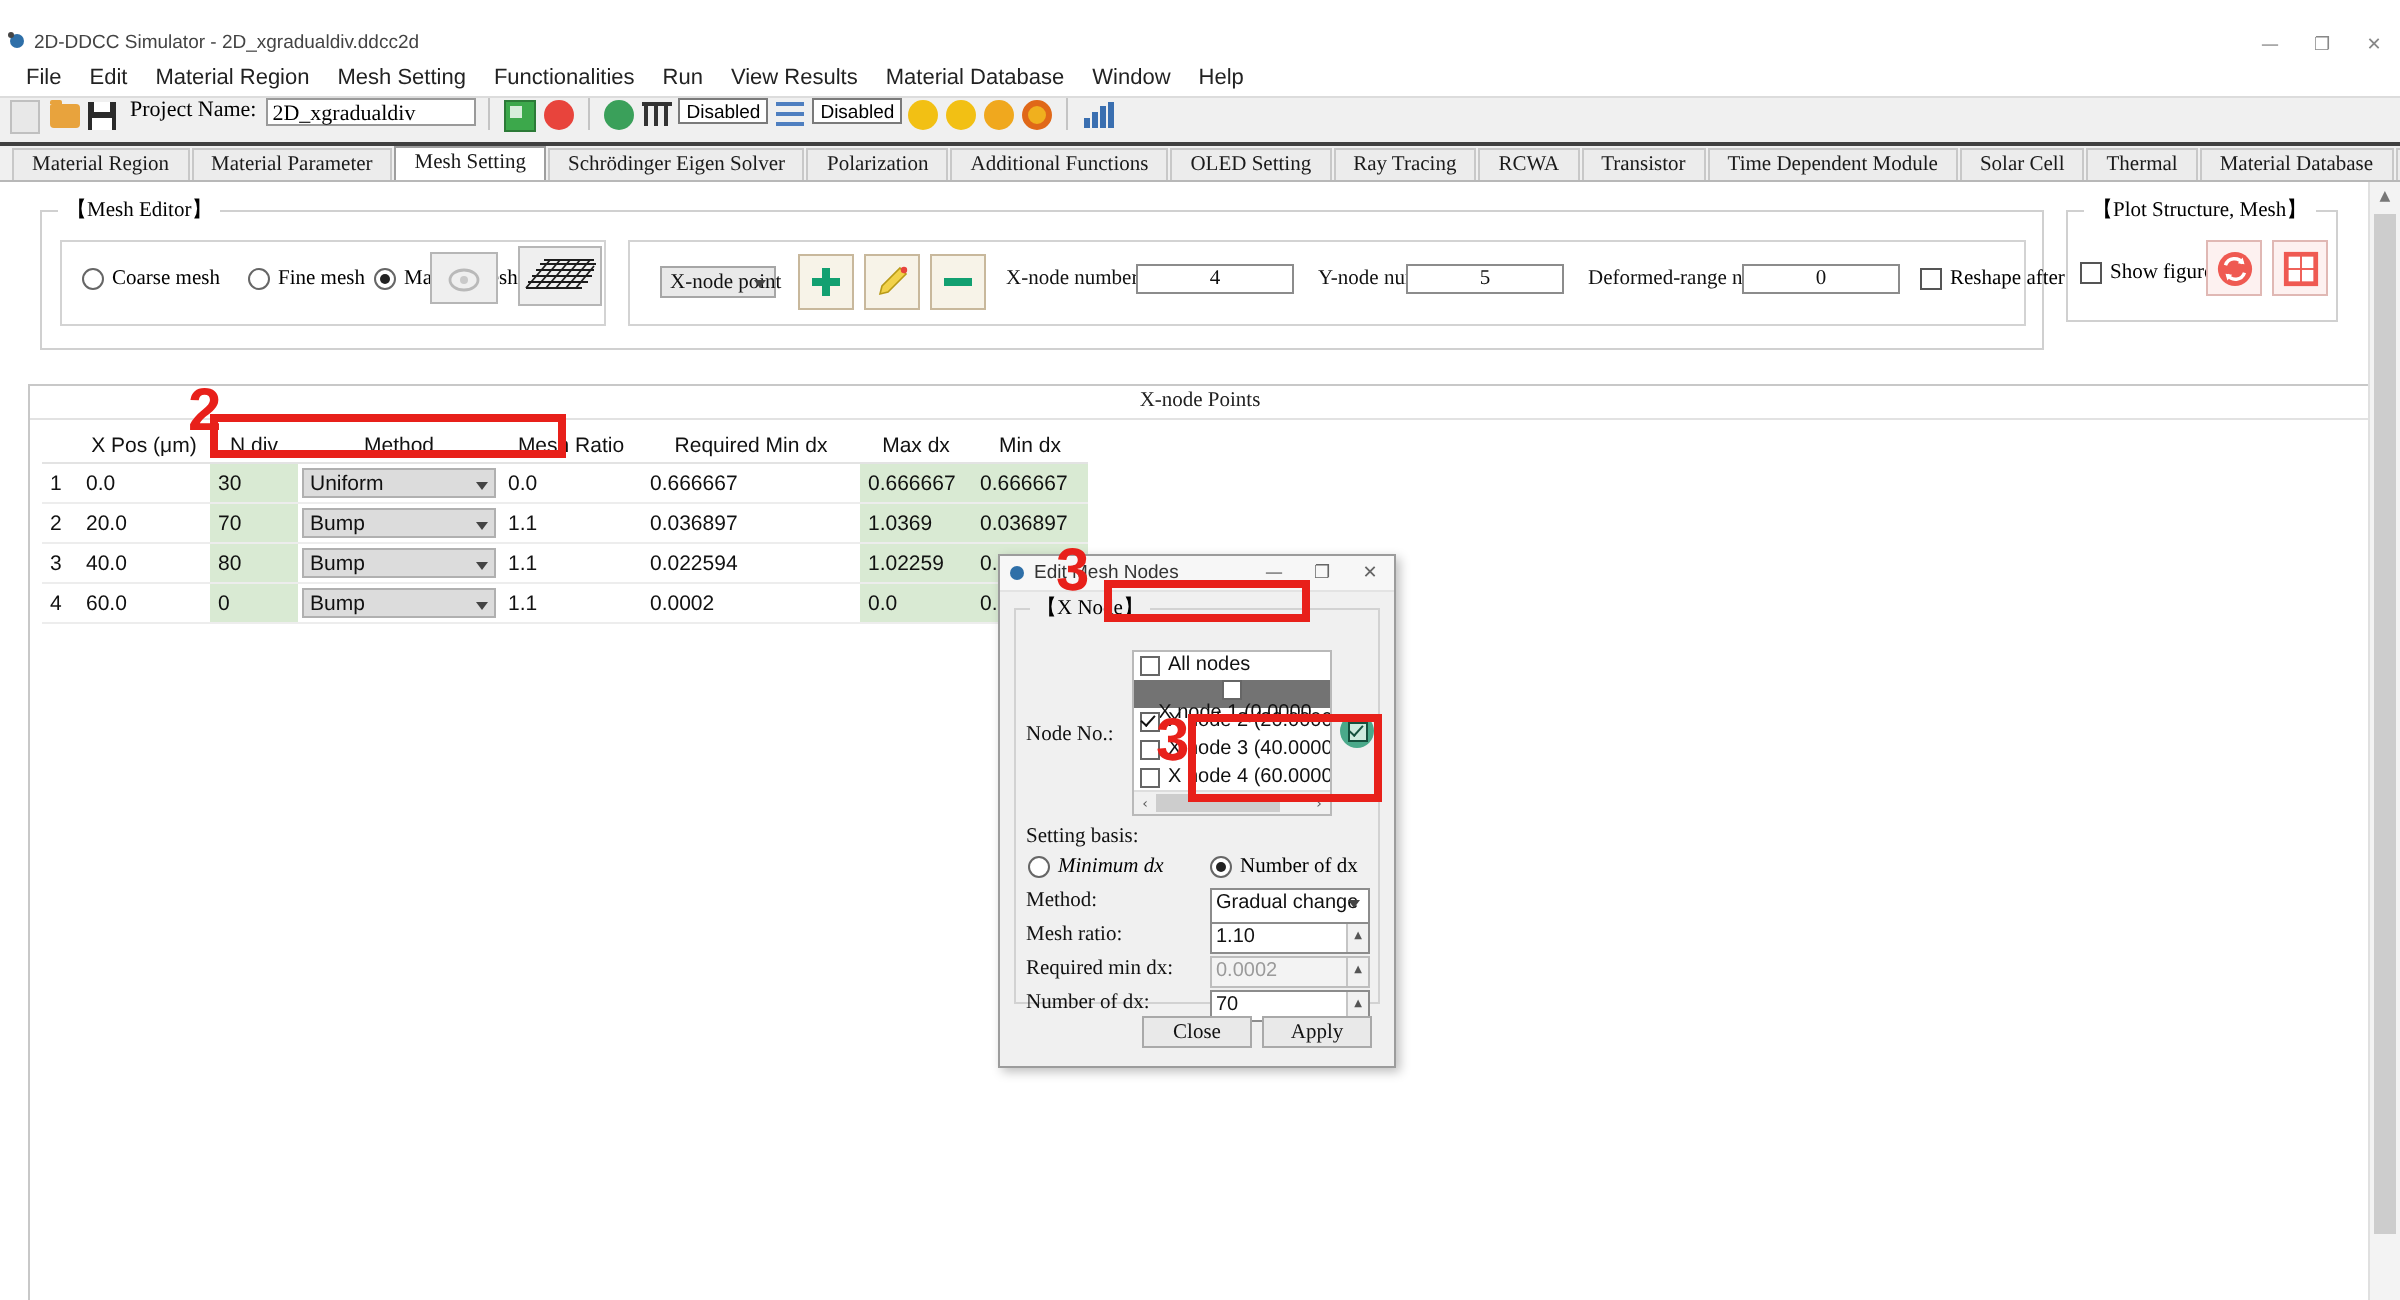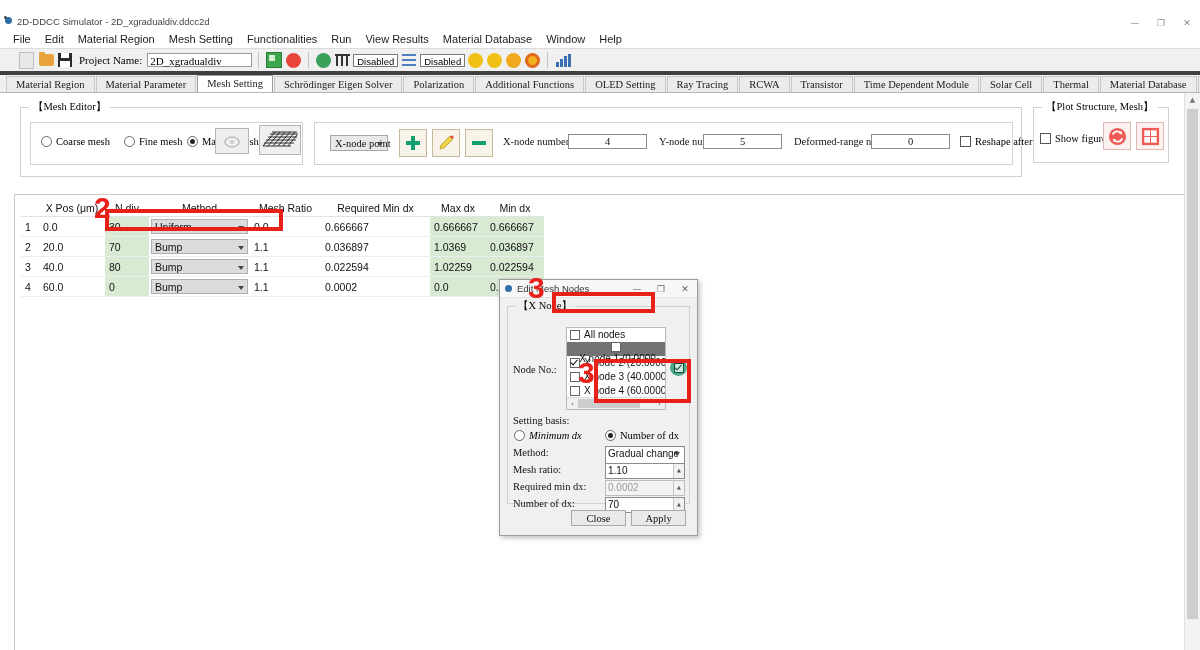--- a/index.html
+++ b/index.html
@@ -36,22 +36,22 @@
   
   .menubar{
     height:18px;background:#ffffff;display:flex;align-items:center;
     font-family:"Liberation Sans", sans-serif;font-size:11px;color:#222;
     padding-left:6px;
   }
   .menubar span{padding:0 7px;line-height:18px;cursor:default;}
   
   .toolbar{
     height:22px;background:#f0f0f0;border-top:1px solid #dcdcdc;
-    border-bottom:4px solid #404040;
-    display:flex;align-items:center;padding-left:17px;gap:2px;
+    border-bottom:2px solid #404040;
+    display:flex;padding-left:3px;gap:2px;
   }
   .tb-sep{width:1px;height:16px;background:#c4c4c4;margin:0 4px;}
   .tb-label{
     font-family:"Liberation Serif", serif;font-size:11px;margin:0 3px 0 4px;
     white-space:nowrap;
   }
   .tb-input{
     width:105px;height:14px;border:1px solid #9a9a9a;background:#fff;
     font-family:"Liberation Serif", serif;font-size:11px;
     padding:0 2px;line-height:14px;box-sizing:border-box;
@@ -449,20 +449,21 @@
         <rect x="1" y="1" width="18" height="18" fill="#ef5a52"></rect>
         <rect x="3.5" y="3.5" width="6" height="6" fill="#fff"></rect>
         <rect x="10.5" y="3.5" width="6" height="6" fill="#fff"></rect>
         <rect x="3.5" y="10.5" width="6" height="6" fill="#fff"></rect>
         <rect x="10.5" y="10.5" width="6" height="6" fill="#fff"></rect>
       </svg>
     </div>
   </div>
 
   <div class="tbl-wrap">
+    <div class="tbl-cap">X-node Points</div>
     <table class="mesh">
       <thead>
         <tr>
           <th class="rown"></th>
           <th style="width:58px">X Pos (μm)</th>
           <th style="width:36px">N div</th>
           <th style="width:93px">Method</th>
           <th style="width:63px">Mesh Ratio</th>
           <th style="width:101px">Required Min dx</th>
           <th style="width:48px">Max dx</th>

